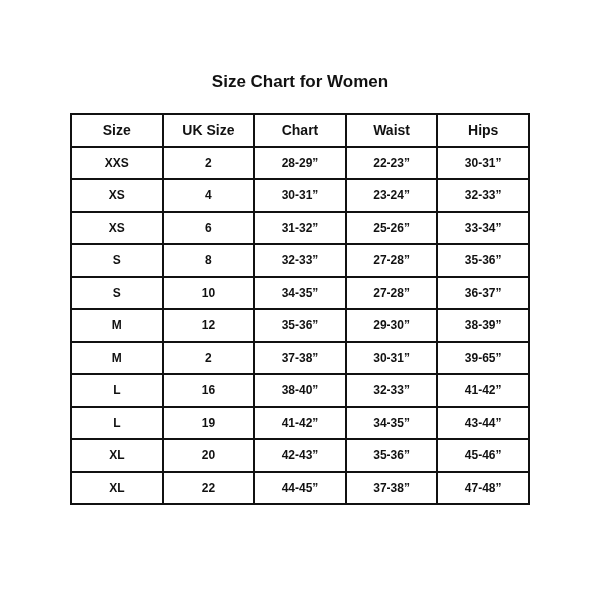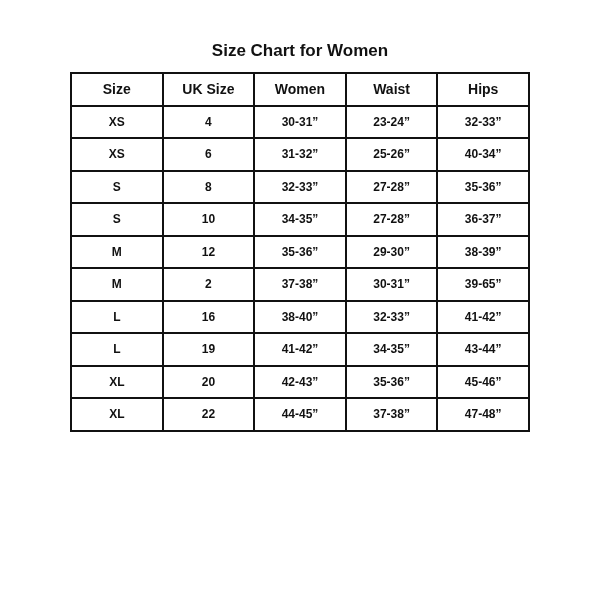--- a/index.html
+++ b/index.html
@@ -9,32 +9,32 @@
   body {
     width: 600px;
     height: 600px;
     background: #ffffff;
     font-family: "Liberation Sans", sans-serif;
     color: #111111;
     overflow: hidden;
   }
   .page-title {
     margin: 0;
-    padding-top: 41px;
+    padding-top: 72px;
     text-align: center;
     font-size: 17px;
     line-height: 20px;
     font-weight: bold;
     color: #111111;
   }
   table.size-table {
     border-collapse: collapse;
     table-layout: fixed;
     width: 460px;
-    margin: 11px auto 0 auto;
+    margin: 21px auto 0 auto;
   }
   .size-table th,
   .size-table td {
     border: 2px solid #111111;
     text-align: center;
     vertical-align: middle;
     font-weight: bold;
     padding: 0;
     height: 30.5px;
     background: #ffffff;
@@ -50,39 +50,46 @@
 <body>
 
 <div class="page">
   <h1 class="page-title">Size Chart for Women</h1>
 
   <table class="size-table">
     <thead>
       <tr id="header-row">
           <th>Size</th>
           <th>UK Size</th>
-          <th>Women</th>
+          <th>Chart</th>
           <th>Waist</th>
           <th>Hips</th>
         </tr>
     </thead>
     <tbody id="table-body">
+        <tr>
+          <td>XXS</td>
+          <td>2</td>
+          <td>28-29”</td>
+          <td>22-23”</td>
+          <td>30-31”</td>
+        </tr>
         <tr>
           <td>XS</td>
           <td>4</td>
           <td>30-31”</td>
           <td>23-24”</td>
           <td>32-33”</td>
         </tr>
         <tr>
           <td>XS</td>
           <td>6</td>
           <td>31-32”</td>
           <td>25-26”</td>
-          <td>40-34”</td>
+          <td>33-34”</td>
         </tr>
         <tr>
           <td>S</td>
           <td>8</td>
           <td>32-33”</td>
           <td>27-28”</td>
           <td>35-36”</td>
         </tr>
         <tr>
           <td>S</td>

